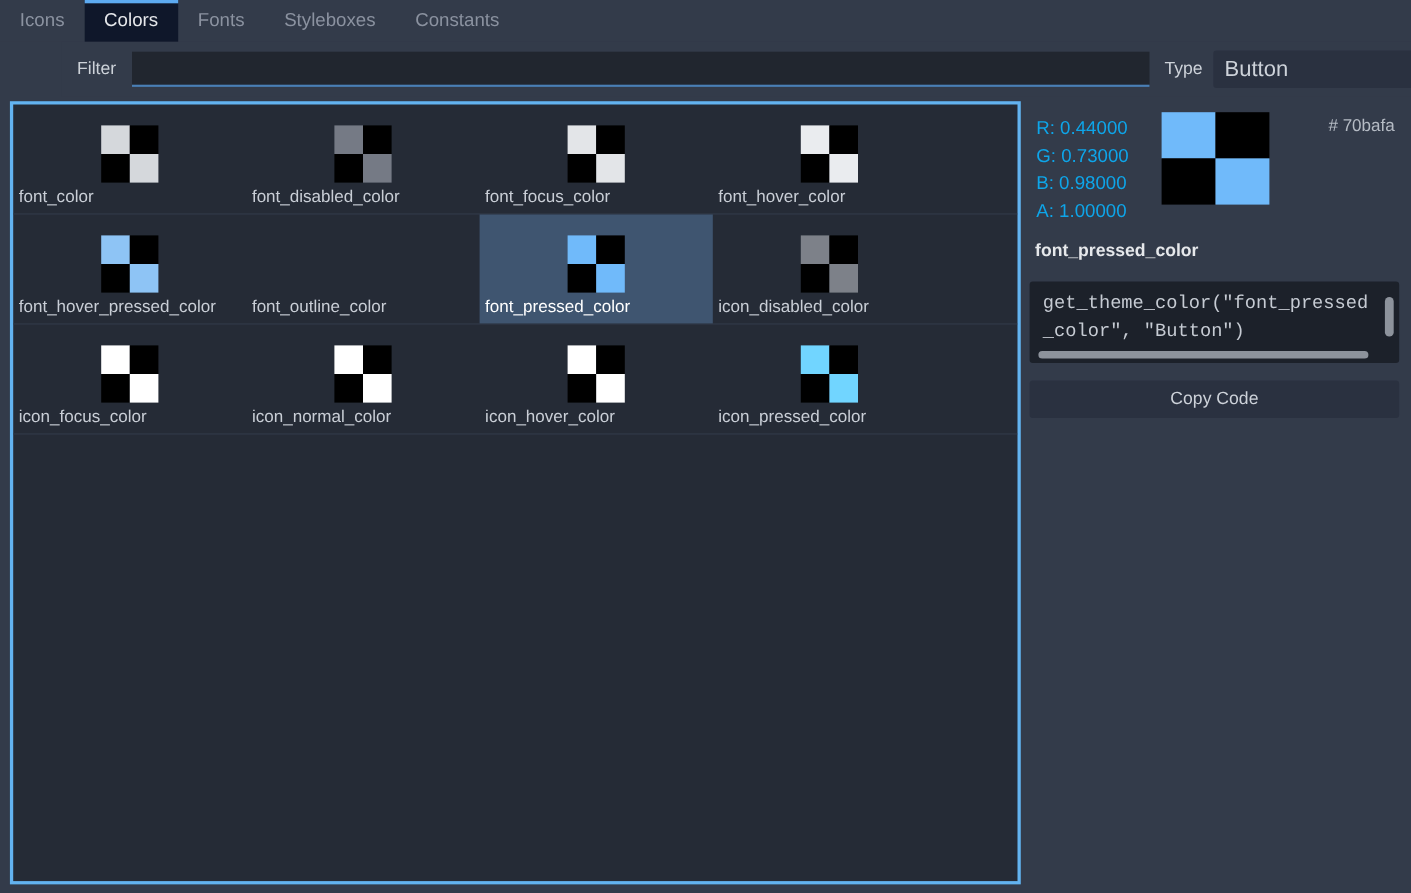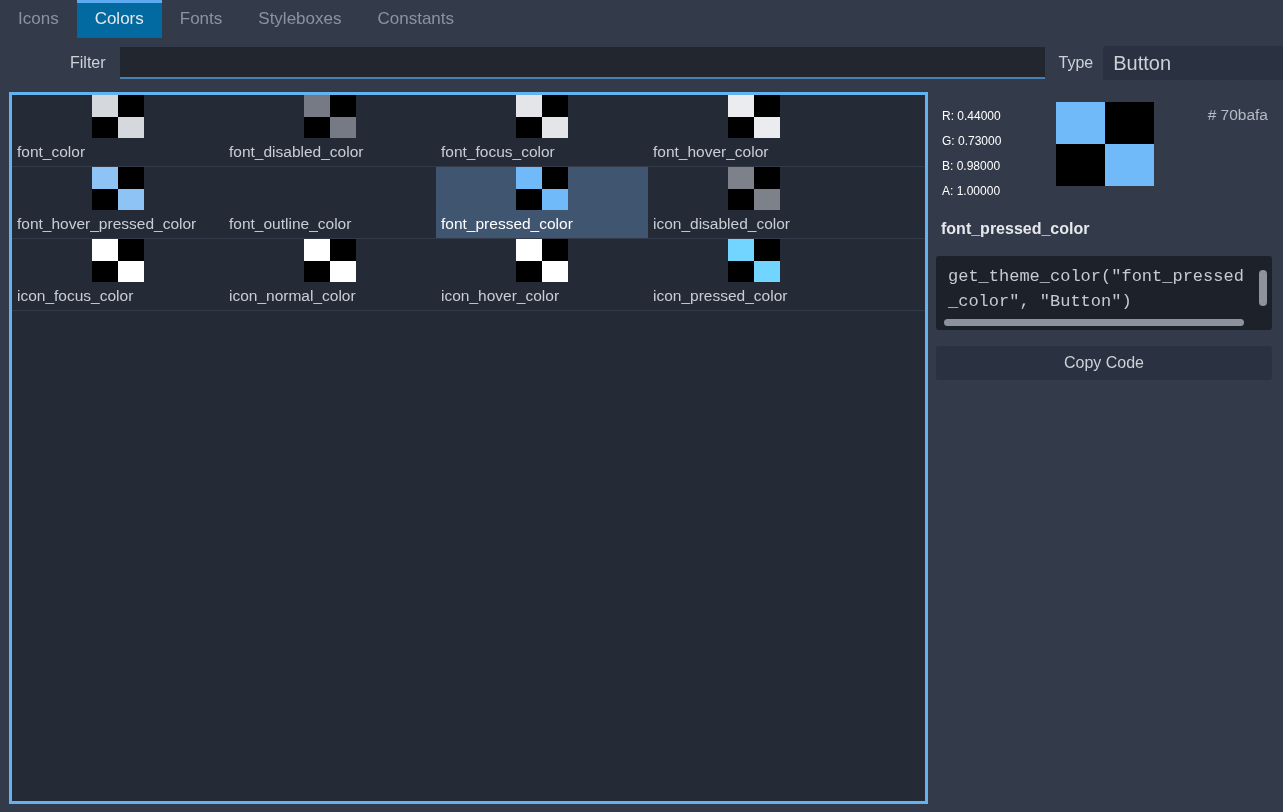--- a/index.html
+++ b/index.html
@@ -18,21 +18,21 @@
   }
   .tab {
     display: flex; align-items: center; justify-content: flex-start;
     padding: 0 18px;
     font-size: 17px; color: #8b92a0;
     position: relative;
     cursor: pointer;
     user-select: none;
   }
   .tab.active {
-    background: #0369a1;
+    background: #0f172a;
     color: #e6e8eb;
   }
   .tab.active::before {
     content: "";
     position: absolute; left: 0; right: 0; top: 0; height: 3px;
     background: #5daaf0;
   }
 
   
   .filterrow {
@@ -83,21 +83,21 @@
   .gridpanel {
     position: absolute; left: 9px; top: 92px;
     width: 919px; height: 712px;
     background: #252b36;
     border: 3px solid #63b3f0;
     overflow: hidden;
   }
   .grid-rows { display: block; }
   .grid-row {
     display: flex;
-    height: 72px;
+    height: 100px;
     border-bottom: 1px solid #333b4a;
   }
   .grid-cell {
     width: 212px;
     position: relative;
     display: flex; flex-direction: column;
     align-items: flex-start; justify-content: flex-end;
     padding-bottom: 4px;
     cursor: pointer;
     user-select: none;
@@ -126,21 +126,21 @@
     position: absolute; left: 936px; top: 92px;
     width: 336px; height: 712px;
   }
   .color-info {
     display: flex; align-items: flex-start;
     padding-top: 12px;
     position: relative;
     height: 110px;
   }
   .rgba {
-    font-size: 12px; color: #ffffff;
+    font-size: 17px; color: #0ea5e9;
     line-height: 25px;
     padding-left: 6px;
   }
   .big-swatch {
     position: absolute; left: 120px; top: 10px;
     width: 98px; height: 84px;
     display: grid;
     grid-template-columns: 1fr 1fr;
     grid-template-rows: 1fr 1fr;
   }

